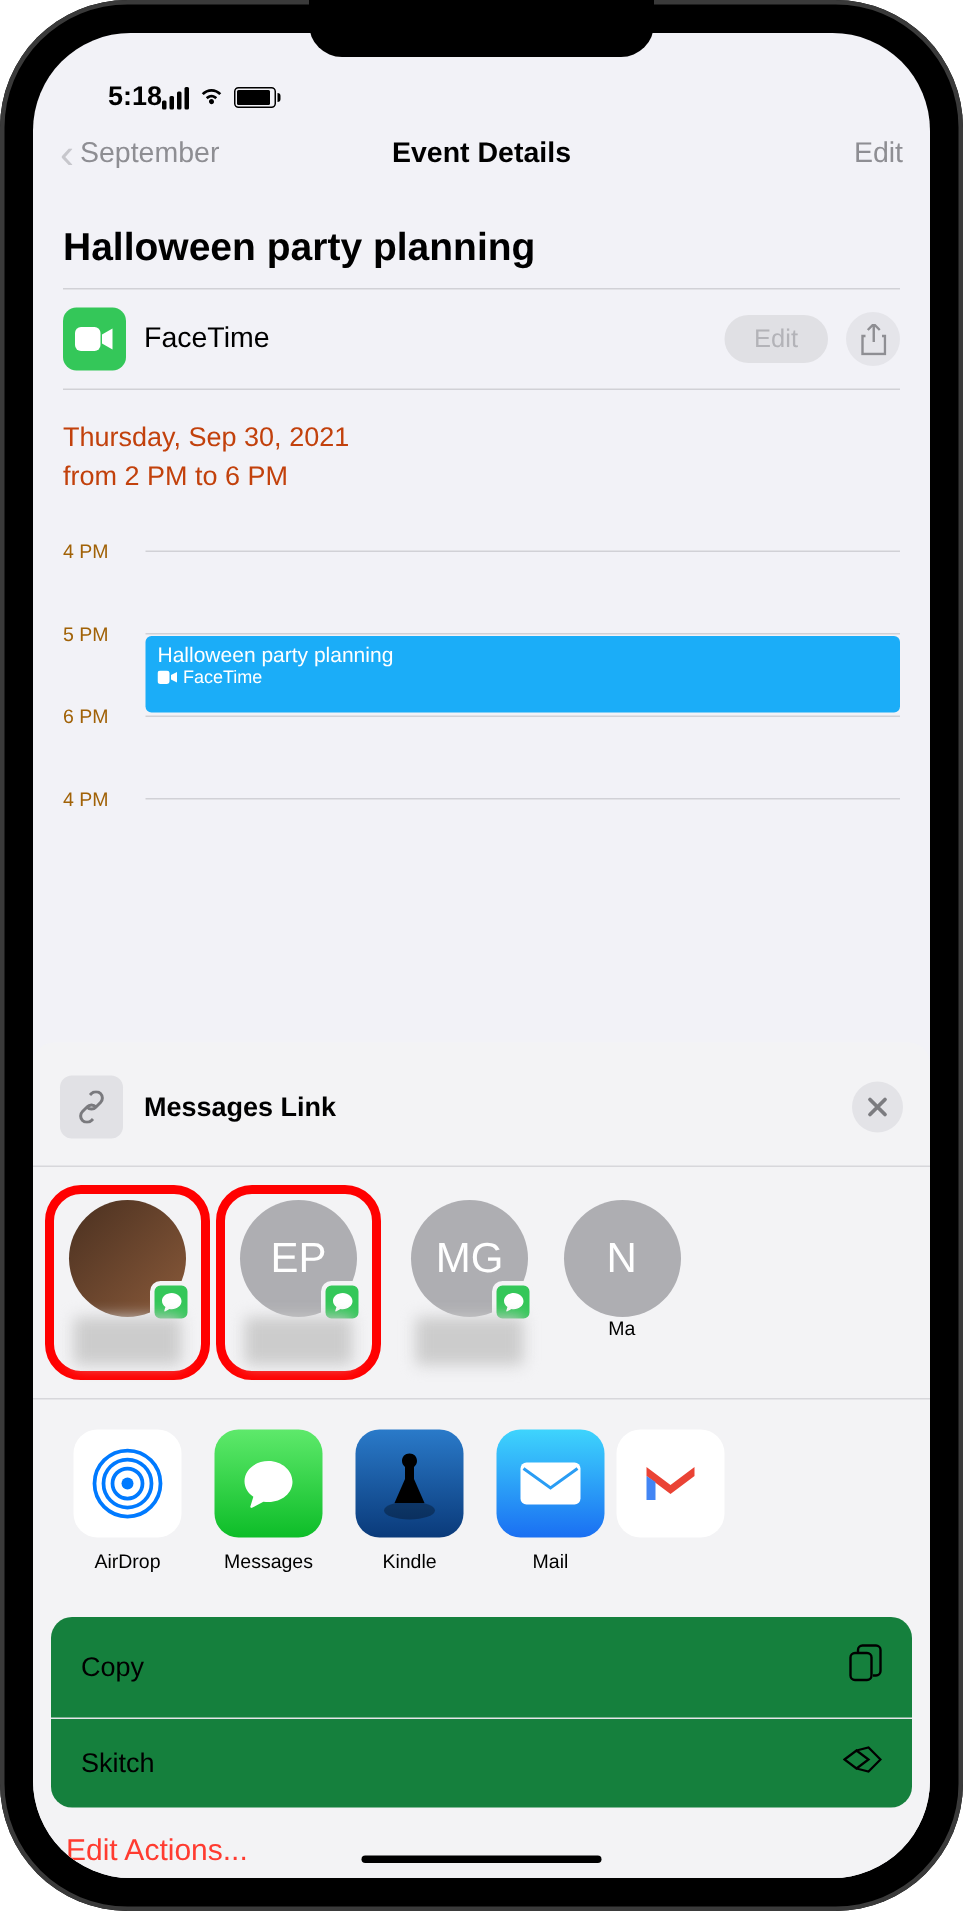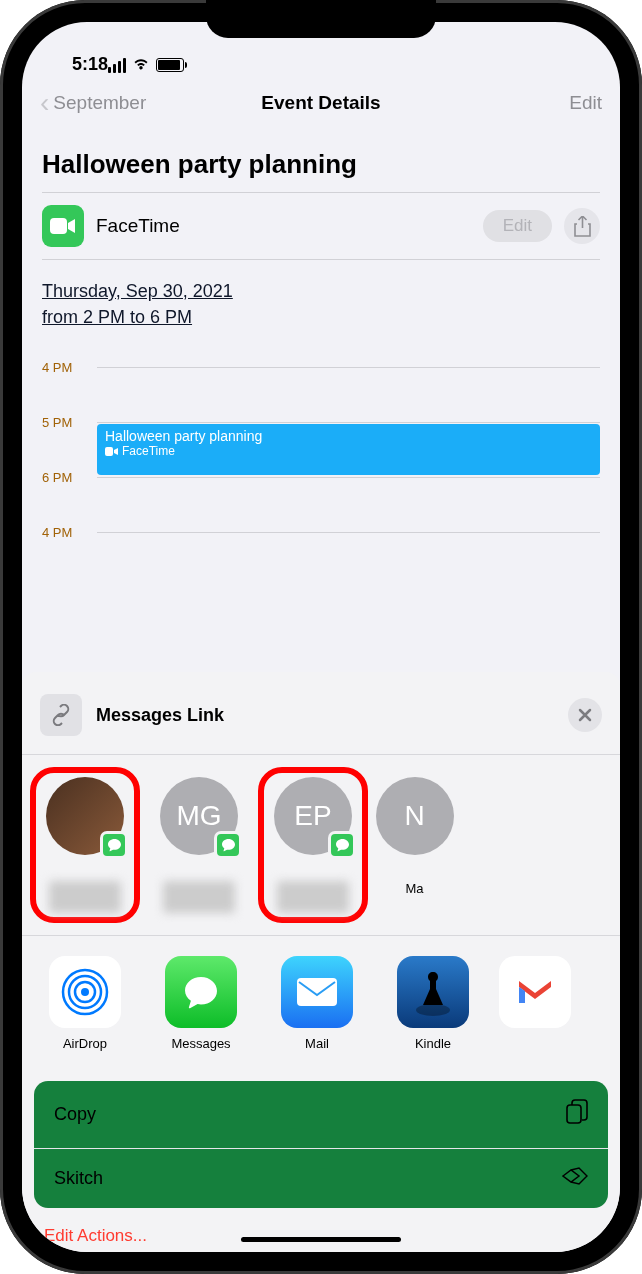--- a/index.html
+++ b/index.html
@@ -62,21 +62,21 @@
     .ft-label { flex: 1; font-size: 19px; }
     .join-btn {
       background: #e0e0e4; color: #b3b3b8; padding: 6px 20px; border-radius: 18px;
       font-size: 17px; font-weight: 500;
     }
     .share-btn {
       width: 36px; height: 36px; border-radius: 18px; background: #e5e5ea;
       display: flex; align-items: center; justify-content: center; color: #8e8e93;
     }
     
-    .date-info { padding: 18px 20px 30px; color: #0f172a; font-size: 18px; line-height: 1.45; text-decoration: underline; }
+    .date-info { padding: 18px 20px 30px; color: #c2410c; font-size: 18px; line-height: 1.45; }
     
     .timeline { padding: 0 20px 20px; }
     .time-row { display: flex; align-items: flex-start; height: 55px; position: relative; }
     .time-label { width: 50px; color: #a16207; font-size: 13px; padding-top: 0; }
     .time-line { position: absolute; left: 55px; right: 0; top: 7px; height: 1px; background: #d1d1d6; }
     .event-block {
       position: absolute; left: 55px; right: 0; top: 9px; height: 51px;
       background: #1badf8; border-radius: 4px; padding: 4px 8px; color: #fff;
     }
     .event-block-title { font-size: 14px; font-weight: 500; }
@@ -116,28 +116,28 @@
       content: ''; position: absolute; width: 130%; height: 130%; left: -15%; top: 20%;
       background: conic-gradient(from 200deg, #ff3b30, #ff9500, #ffcc00, #34c759, #007aff, #af52de);
       border-radius: 50% 50% 0 0; transform: rotate(-25deg);
     }
     .msg-badge {
       position: absolute; right: -4px; bottom: -4px; width: 28px; height: 28px;
       background: #34c759; border-radius: 7px; border: 3px solid #f3f3f5;
       display: flex; align-items: center; justify-content: center;
     }
     .msg-badge svg { width: 15px; height: 15px; }
-    .contact-name { margin-top: 26px; font-size: 13px; color: #000; text-align: center; width: 100%; }
+    .contact-name { margin-top: 0; font-size: 13px; color: #000; text-align: center; width: 100%; }
     .blur { filter: blur(5px); background: #ccc; height: 32px; border-radius: 3px; width: 80%; }
     .red-highlight {
       position: absolute; top: -10px; left: -10px; right: -10px; bottom: -10px;
       border: 6px solid #ff0000; border-radius: 24px; pointer-events: none;
     }
     
-    .apps-row { display: flex; gap: 38px; padding: 20px 24px 24px; overflow: hidden; }
+    .apps-row { display: flex; gap: 16px; padding: 20px 24px 24px; overflow: hidden; }
     .app { display: flex; flex-direction: column; align-items: center; width: 78px; }
     .app-icon {
       width: 72px; height: 72px; border-radius: 16px;
       display: flex; align-items: center; justify-content: center;
     }
     .app-airdrop { background: #fff; }
     .app-messages { background: linear-gradient(#5ee96b, #0dbd28); }
     .app-mail { background: linear-gradient(#3ed4fd, #1a6ff2); }
     .app-kindle { background: linear-gradient(#2a7ac9, #0a3a7a); }
     .app-gmail { background: #fff; }
@@ -146,21 +146,21 @@
     .actions-panel {
       margin: 6px 12px 0; background: #15803d; border-radius: 14px; overflow: hidden;
     }
     .action-row {
       display: flex; align-items: center; justify-content: space-between;
       padding: 18px 20px; font-size: 18px;
     }
     .action-divider { height: 1px; background: #e5e5ea; }
     .action-icon { color: #000; }
     
-    .edit-actions { color: #ff3b30; font-size: 17px; padding: 18px 22px 6px; }
+    .edit-actions { color: #ff3b30; font-size: 20px; padding: 18px 22px 6px; }
     
     .home-indicator {
       position: absolute; bottom: 10px; left: 50%; transform: translateX(-50%);
       width: 160px; height: 5px; background: #000; border-radius: 3px; z-index: 30;
     }
   </style>
 </head>
 <body>
 
 <div class="device-frame">
@@ -274,42 +274,42 @@
           <div class="avatar photo">
             <div class="msg-badge">
                 <svg viewBox="0 0 15 15">
                   <path fill="#fff" d="M7.5 1C3.9 1 1 3.4 1 6.3c0 1.6.9 3 2.3 4l-.8 2.6c-.1.3.2.5.5.4l3-1.6c.5.1 1 .1 1.5.1 3.6 0 6.5-2.4 6.5-5.3S11.1 1 7.5 1z"></path>
                 </svg>
               </div>
           </div>
           <div class="contact-name blur"></div>
         </div>
         <div class="contact">
-          <div class="avatar">
-            <span>MG</span>
-            <div class="msg-badge">
-                <svg viewBox="0 0 15 15">
-                  <path fill="#fff" d="M7.5 1C3.9 1 1 3.4 1 6.3c0 1.6.9 3 2.3 4l-.8 2.6c-.1.3.2.5.5.4l3-1.6c.5.1 1 .1 1.5.1 3.6 0 6.5-2.4 6.5-5.3S11.1 1 7.5 1z"></path>
-                </svg>
-              </div>
-          </div>
-          <div class="contact-name blur"></div>
-        </div>
-        <div class="contact">
           <div class="red-highlight"></div>
           <div class="avatar">
             <span>EP</span>
             <div class="msg-badge">
                 <svg viewBox="0 0 15 15">
                   <path fill="#fff" d="M7.5 1C3.9 1 1 3.4 1 6.3c0 1.6.9 3 2.3 4l-.8 2.6c-.1.3.2.5.5.4l3-1.6c.5.1 1 .1 1.5.1 3.6 0 6.5-2.4 6.5-5.3S11.1 1 7.5 1z"></path>
                 </svg>
               </div>
           </div>
           <div class="contact-name blur"></div>
         </div>
+        <div class="contact">
+          <div class="avatar">
+            <span>MG</span>
+            <div class="msg-badge">
+                <svg viewBox="0 0 15 15">
+                  <path fill="#fff" d="M7.5 1C3.9 1 1 3.4 1 6.3c0 1.6.9 3 2.3 4l-.8 2.6c-.1.3.2.5.5.4l3-1.6c.5.1 1 .1 1.5.1 3.6 0 6.5-2.4 6.5-5.3S11.1 1 7.5 1z"></path>
+                </svg>
+              </div>
+          </div>
+          <div class="contact-name blur"></div>
+        </div>
         <div class="contact" style="width:40px">
           <div class="avatar" style="margin-left:25px">
             <span>N</span>
           </div>
           <div class="contact-name" style="margin-left:25px">Ma</div>
         </div>
       </div>
 
       <div class="sheet-divider"></div>
 
@@ -327,36 +327,36 @@
         </div>
         <div class="app">
           <div class="app-icon app-messages">
             <svg width="46" height="46" viewBox="0 0 46 46">
                 <path fill="#fff" d="M23 8C14 8 7 14 7 21.5c0 4.2 2.3 7.9 5.9 10.3l-2 6.5c-.2.7.5 1.2 1.1.9l7.6-4.1c1.1.2 2.3.3 3.4.3 9 0 16-6 16-13.5S32 8 23 8z"></path>
               </svg>
           </div>
           <span class="app-label">Messages</span>
         </div>
         <div class="app">
+          <div class="app-icon app-kindle">
+            <svg width="40" height="52" viewBox="0 0 40 52">
+                <ellipse cx="20" cy="44" rx="17" ry="6" fill="#000" opacity=".3"></ellipse>
+                <path fill="#000" d="M20 6c-3 0-5 2-5 5 0 2 1 3 2 4v8l-7 16h20l-7-16v-8c1-1 2-2 2-4 0-3-2-5-5-5z"></path>
+              </svg>
+          </div>
+          <span class="app-label">Kindle</span>
+        </div>
+        <div class="app">
           <div class="app-icon app-mail">
             <svg width="48" height="36" viewBox="0 0 48 36">
                 <rect x="4" y="4" width="40" height="28" rx="4" fill="#fff"></rect>
                 <path fill="none" stroke="#2a9df4" stroke-width="2" d="M6 8l18 13L42 8"></path>
               </svg>
           </div>
           <span class="app-label">Mail</span>
-        </div>
-        <div class="app">
-          <div class="app-icon app-kindle">
-            <svg width="40" height="52" viewBox="0 0 40 52">
-                <ellipse cx="20" cy="44" rx="17" ry="6" fill="#000" opacity=".3"></ellipse>
-                <path fill="#000" d="M20 6c-3 0-5 2-5 5 0 2 1 3 2 4v8l-7 16h20l-7-16v-8c1-1 2-2 2-4 0-3-2-5-5-5z"></path>
-              </svg>
-          </div>
-          <span class="app-label">Kindle</span>
         </div>
         <div class="app" style="width:20px">
           <div class="app-icon app-gmail" style="margin-left:30px">
             <svg width="40" height="30" viewBox="0 0 40 30">
                 <path fill="#ea4335" d="M4 4l16 12L36 4v6L20 22 4 10z"></path>
                 <path fill="#4285f4" d="M4 10v16h6V14z"></path>
               </svg>
           </div>
         </div>
       </div>

